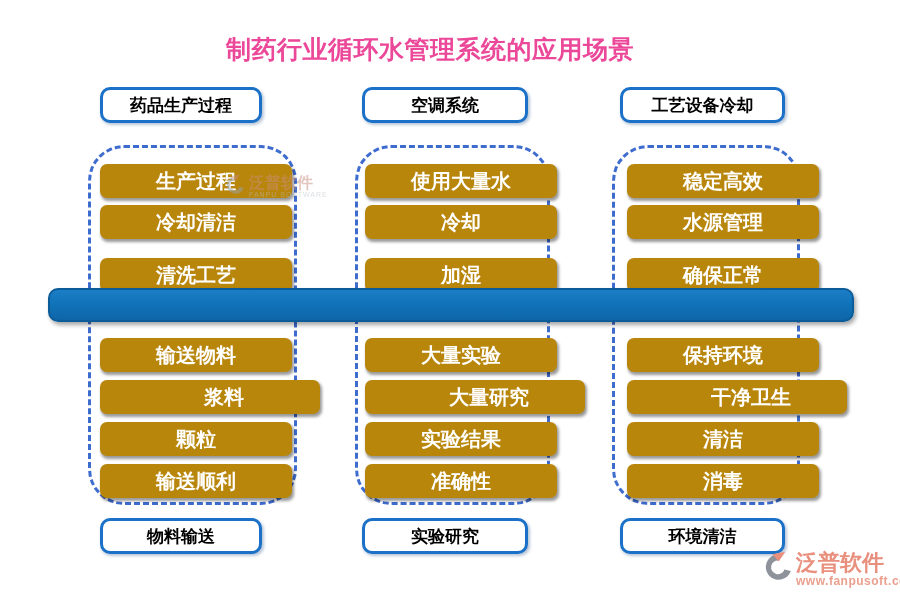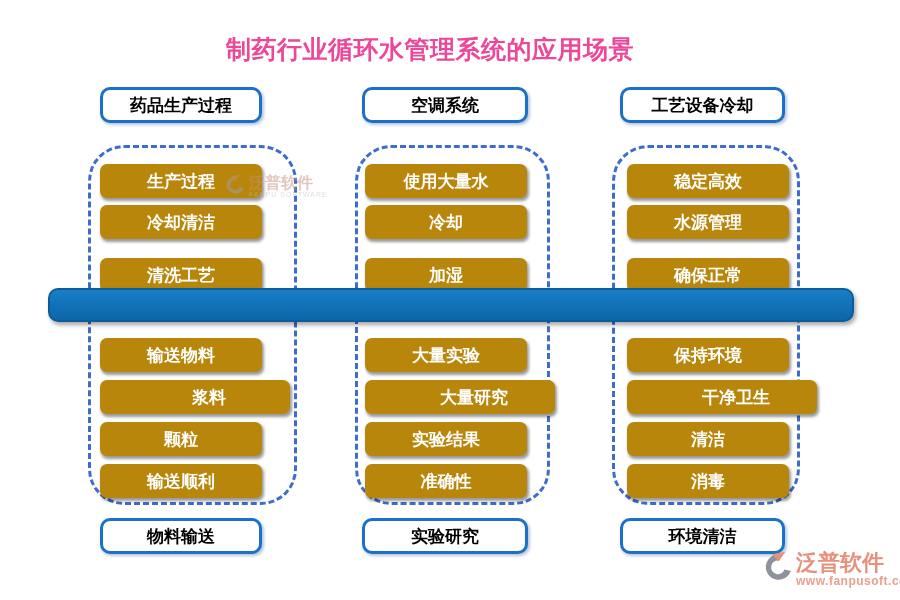--- a/index.html
+++ b/index.html
@@ -24,23 +24,23 @@
   .h2 { left:362px; width:160px; }
   .h3 { left:620px; width:159px; }
   .dashed {
     position:absolute; border:3px dashed #3e6cce; border-radius:36px;
     box-sizing:border-box; z-index:1; background:transparent;
   }
   #d1 { left:88px;  top:145px; width:209px; height:360px; }
   #d2 { left:355px; top:145px; width:195px; height:360px; }
   #d3 { left:612px; top:145px; width:188px; height:360px; }
   .gold-btn {
-    position:absolute; width:162px; height:34px; background:#b8860b;
+    position:absolute; width:192px; height:34px; background:#b8860b;
     border-radius:7px; display:flex; align-items:center; justify-content:center;
-    color:#ffffff; font-size:17px; font-weight:bold;
+    color:#ffffff; font-size:20px; font-weight:bold;
     box-shadow:1.5px 2.5px 3px rgba(0,0,0,0.4); z-index:2;
   }
   .c1 { left:100px; }
   .c2 { left:365px; }
   .c3 { left:627px; }
   .r1 { top:164px; } .r2 { top:205px; } .r3 { top:258px; }
   .r4 { top:338px; } .r5 { top:380px;padding-left:28px; } .r6 { top:422px; } .r7 { top:464px; }
   .bar {
     position:absolute; left:48px; top:288px; width:806px; height:34px;
     background:linear-gradient(180deg,#1b7ec6 0%,#1173b9 45%,#0e66a8 100%);

